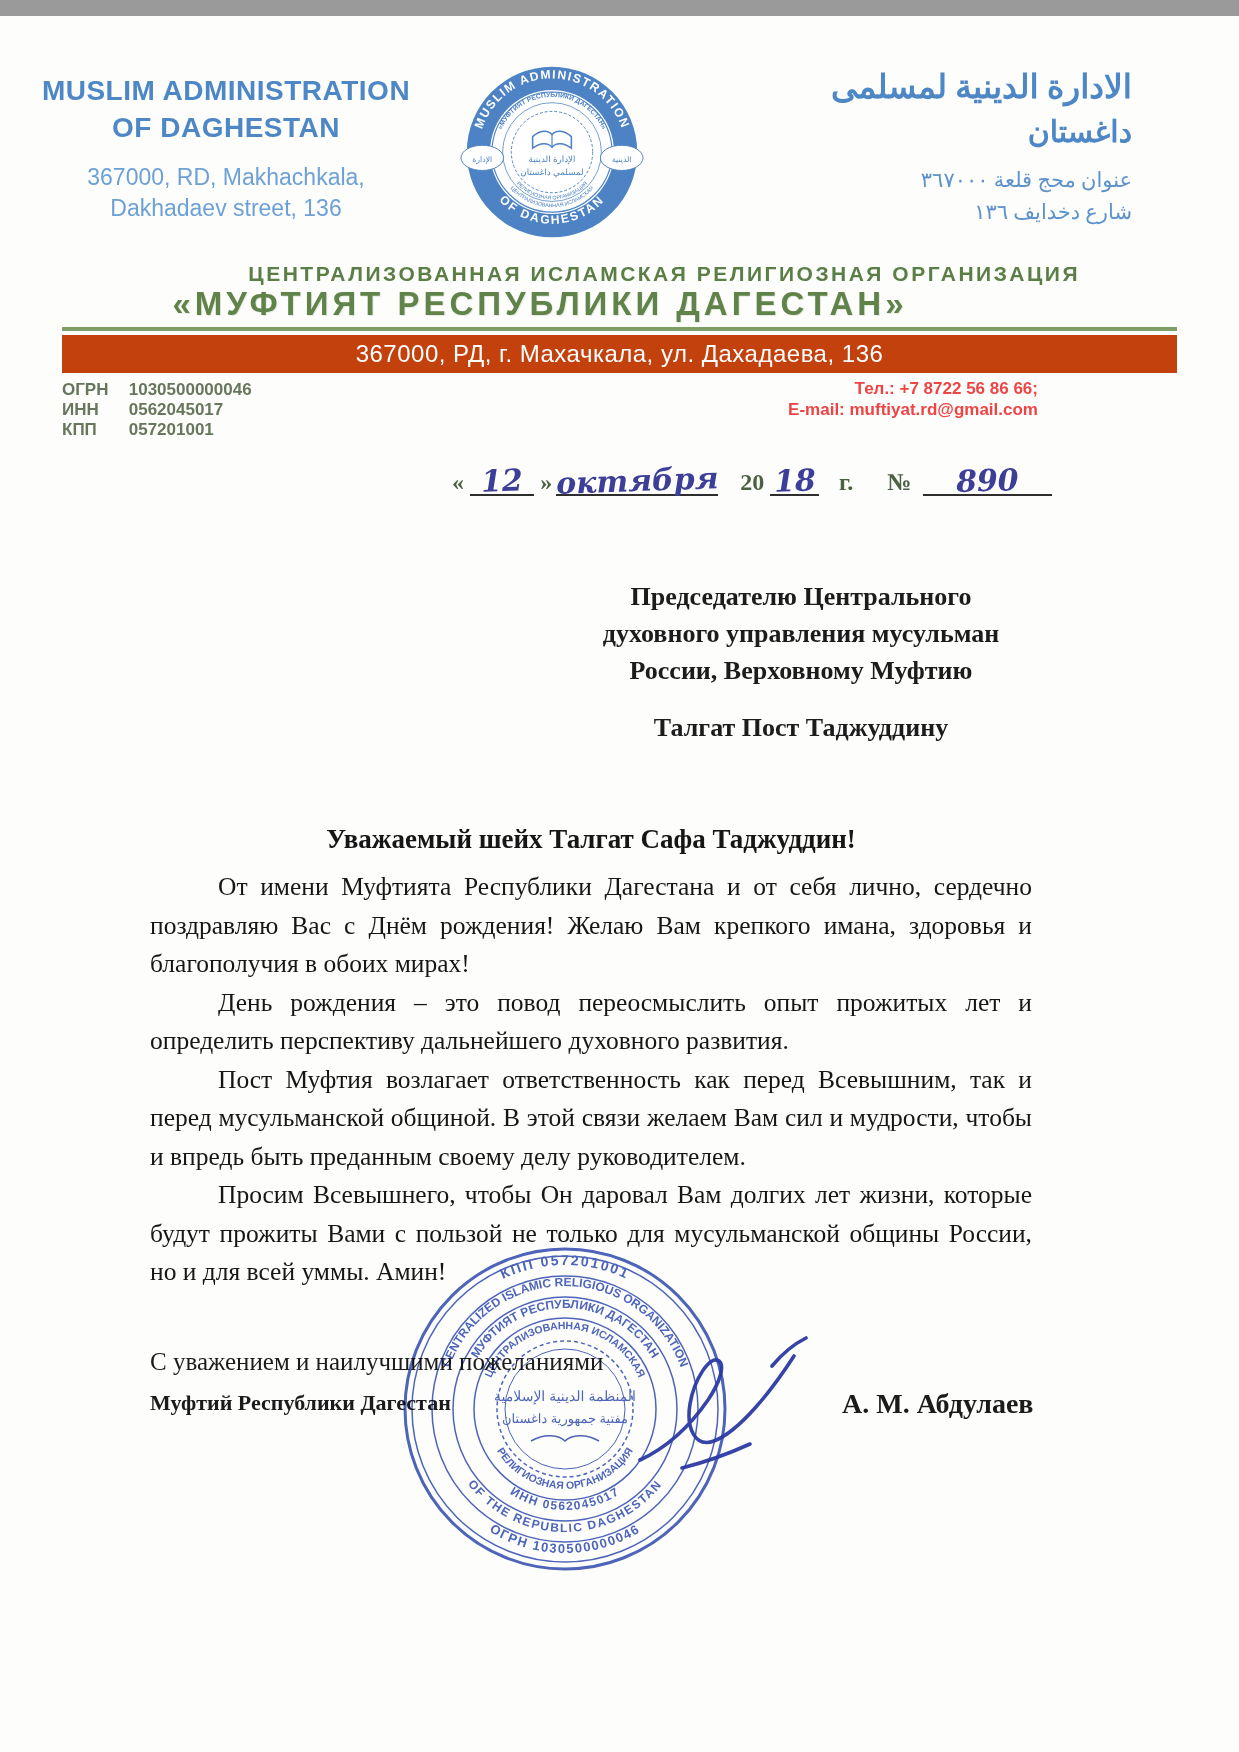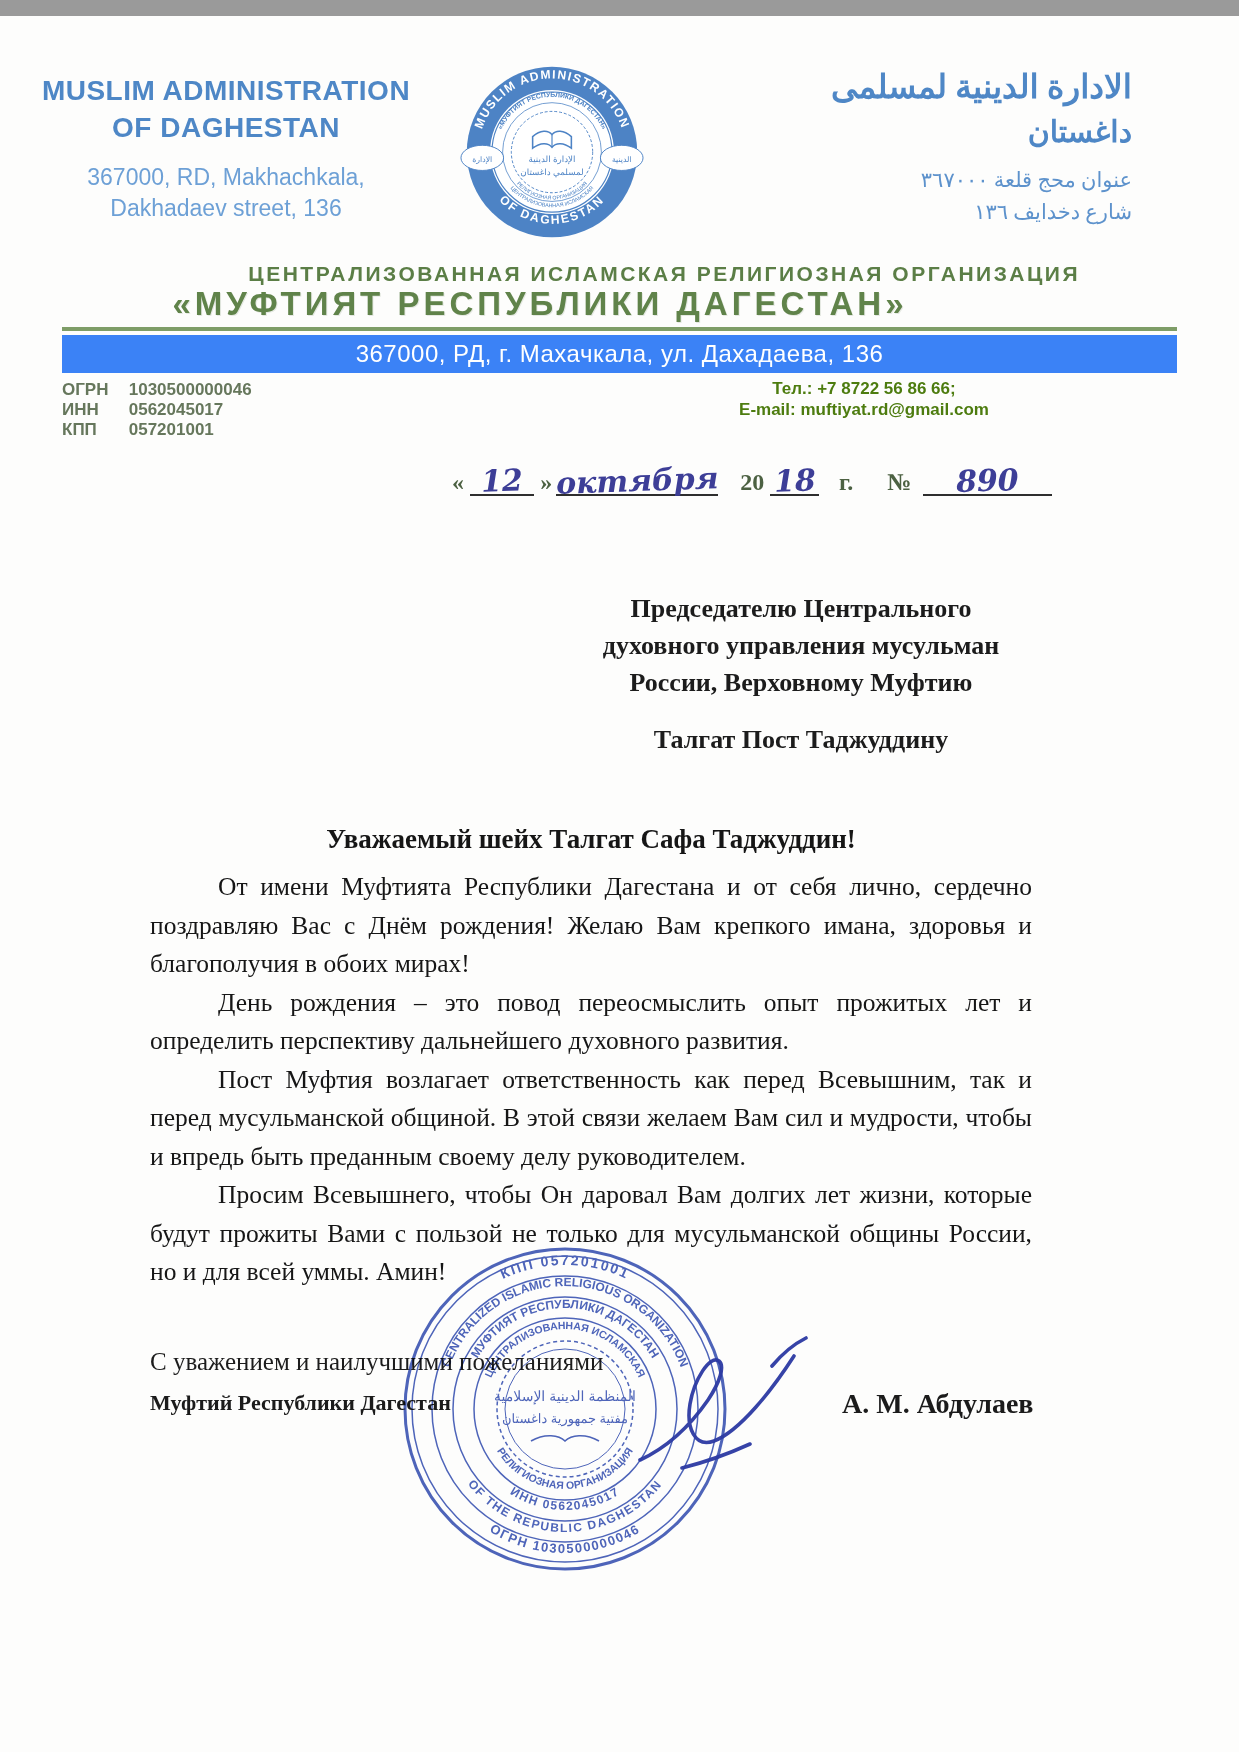--- a/index.html
+++ b/index.html
@@ -22,46 +22,46 @@
   .hdr-right .a{margin-top:10px;font-size:21px;color:#5d92cc;line-height:32px;}
 
   
   .org1{left:0;top:246px;width:1080px;text-align:right;
     font-family:"Liberation Sans",sans-serif;font-weight:bold;font-size:21px;
     letter-spacing:2.5px;color:#5b7e46;}
   .org2{left:0;top:269px;width:1080px;text-align:center;
     font-family:"Liberation Sans",sans-serif;font-weight:bold;font-size:33px;
     letter-spacing:4px;color:#60834a;text-shadow:1px 1px 0 #49663a22;}
   .rule-green{left:62px;top:311px;width:1115px;height:4px;background:#7e9d67;}
-  .banner{left:62px;top:319px;width:1115px;height:38px;background:#3b82f6;
+  .banner{left:62px;top:319px;width:1115px;height:38px;background:#c2410c;
     color:#ffffff;font-family:"Liberation Sans",sans-serif;font-size:24px;
     text-align:center;line-height:38px;letter-spacing:.5px;}
 
   
   .reqs{left:62px;top:364px;font-family:"Liberation Sans",sans-serif;
     font-weight:bold;font-size:17px;line-height:20px;color:#66775c;}
   .req-label{display:inline-block;width:62px;}
-  .contact{left:690px;top:362px;width:348px;text-align:center;
+  .contact{left:690px;top:362px;width:348px;text-align:right;
     font-family:"Liberation Sans",sans-serif;font-weight:bold;font-size:17px;
-    line-height:21px;color:#4d7c0f;}
+    line-height:21px;color:#ef4444;}
 
   
   .dateline{left:452px;top:444px;width:600px;display:flex;align-items:flex-end;
     font-weight:bold;font-size:24px;color:#4c6142;}
   .blank{border-bottom:2px solid #2e2e2e;text-align:center;height:34px;}
   .b1{width:66px;margin:0 6px;}
   .b2{width:162px;margin:0 8px 0 4px;}
   .b3{width:50px;margin:0 6px;}
   .b4{width:132px;margin-left:12px;}
   .hand{font-family:"DejaVu Serif",serif;font-style:italic;font-weight:bold;
     font-size:30px;color:#3d3e97;display:inline-block;transform:translateY(3px) rotate(-2deg);}
   .dl-gap{margin-left:14px;} .dl-gap2{margin-left:34px;}
 
   
-  .addressee{left:560px;top:574px;width:482px;text-align:center;
+  .addressee{left:560px;top:562px;width:482px;text-align:center;
     font-weight:bold;font-size:26px;line-height:37px;color:#1c1c1c;}
   .addressee .nm{margin-top:20px;}
 
   
   .salut{left:150px;top:808px;width:882px;text-align:center;
     font-weight:bold;font-size:27px;color:#161616;}
   .bodytxt{left:150px;top:852px;width:882px;font-size:25.5px;line-height:38.5px;
     text-align:justify;color:#161616;}
   .bodytxt p{margin:0;text-indent:68px;}
 

